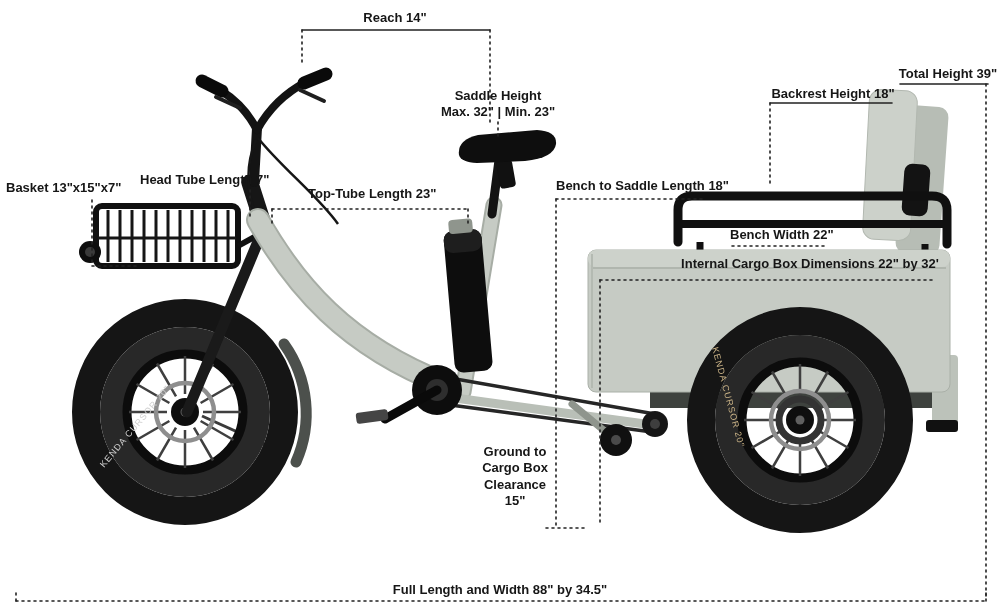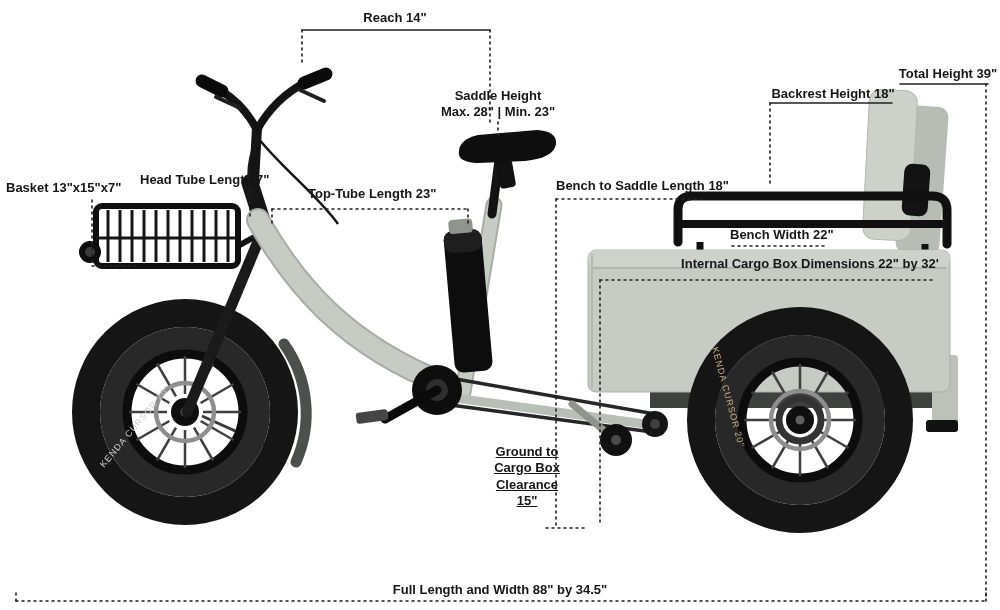--- a/index.html
+++ b/index.html
@@ -156,34 +156,34 @@
     </g>
   </svg>
 
   <div class="label center" style="left:300px;top:10px;width:190px;">Reach 14"</div>
 
   <div class="label center" style="left:898px;top:66px;width:100px;">Total Height 39"</div>
 
   <div class="label center" style="left:768px;top:86px;width:130px;">Backrest Height 18"</div>
 
   <div class="label center" style="left:428px;top:88px;width:140px;">Saddle Height
-Max. 28" | Min. 23"</div>
+Max. 32" | Min. 23"</div>
 
   <div class="label" style="left:556px;top:178px;width:180px;">Bench to Saddle Length 18"</div>
 
   <div class="label" style="left:730px;top:227px;width:120px;">Bench Width 22"</div>
 
   <div class="label center" style="left:650px;top:256px;width:320px;">Internal  Cargo Box Dimensions 22" by 32'</div>
 
   <div class="label" style="left:140px;top:172px;width:135px;">Head Tube Length 7"</div>
 
   <div class="label" style="left:308px;top:186px;width:165px;">Top-Tube Length 23"</div>
 
   <div class="label" style="left:6px;top:180px;width:130px;">Basket 13"x15"x7"</div>
 
-  <div class="label center" style="left:488px;top:444px;width:78px;text-decoration:underline;">Ground to
+  <div class="label center" style="left:476px;top:444px;width:78px;">Ground to
 Cargo Box
 Clearance
 15"</div>
 
   <div class="label center full" style="top:582px;">Full Length and Width 88" by 34.5"</div>
 
 </div>
 
 </body></html>

